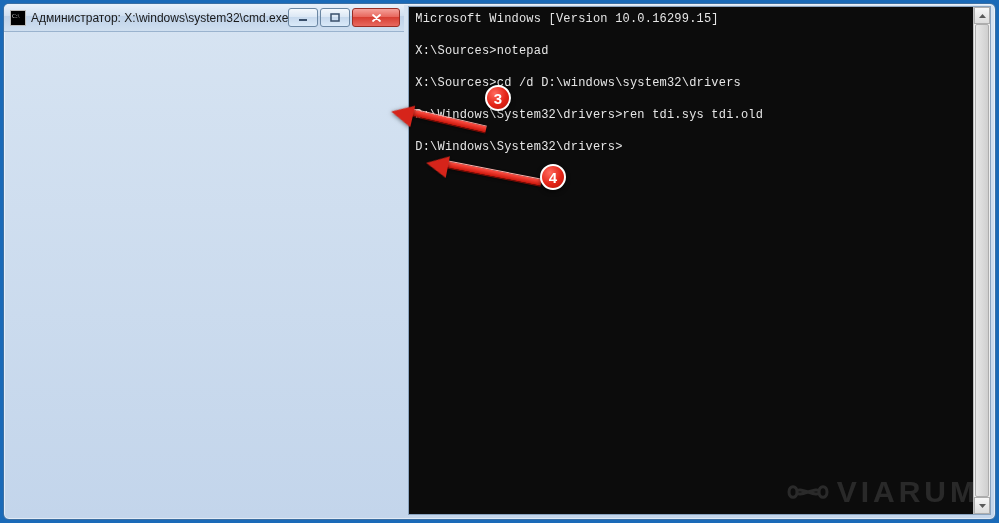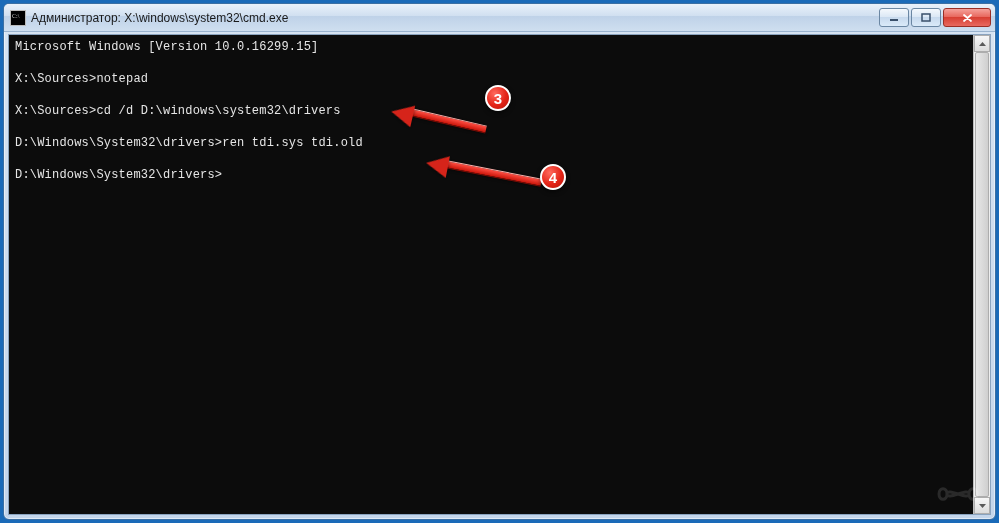--- a/index.html
+++ b/index.html
@@ -12,21 +12,21 @@
     font-family: 'Segoe UI', Tahoma, sans-serif;
     overflow: hidden;
   }
   .window {
     width: 100%;
     height: 100%;
     background: linear-gradient(to bottom, #d7e4f2 0%, #c3d5eb 100%);
     border: 1px solid #3b6fa3;
     border-radius: 6px;
     display: flex;
-    flex-direction: column;
+    flex-direction: row;
     box-shadow: inset 0 0 0 1px rgba(255,255,255,0.5);
     overflow: hidden;
   }
   .titlebar {
     height: 28px;
     display: flex;
     align-items: center;
     padding: 0 4px 0 6px;
     background: linear-gradient(to bottom, #e9f1fa 0%, #d0dff0 45%, #bfd2e8 46%, #cfdff0 100%);
     border-bottom: 1px solid #9ab3ce;
@@ -236,13 +236,14 @@
   <div class="arrow-head" style="left:6px; top:6px; border-top:11px solid transparent; border-bottom:11px solid transparent; border-right:22px solid #d6241a; transform:rotate(11deg);"></div>
   <div class="num-circle" style="position:absolute; left:120px; top:16px;">
     <span>4</span>
   </div>
 </div>
 
 <div class="watermark">
   <svg width="42" height="30" viewBox="0 0 42 30">
     <path d="M10 15 C10 8, 2 8, 2 15 C2 22, 10 22, 10 15 C10 8, 32 22, 32 15 C32 8, 40 8, 40 15 C40 22, 32 22, 32 15 C32 8, 10 22, 10 15 Z" fill="none" stroke="#fff" stroke-width="3"></path>
   </svg>
+  <span>VIARUM</span>
 </div>
 
 </body></html>

